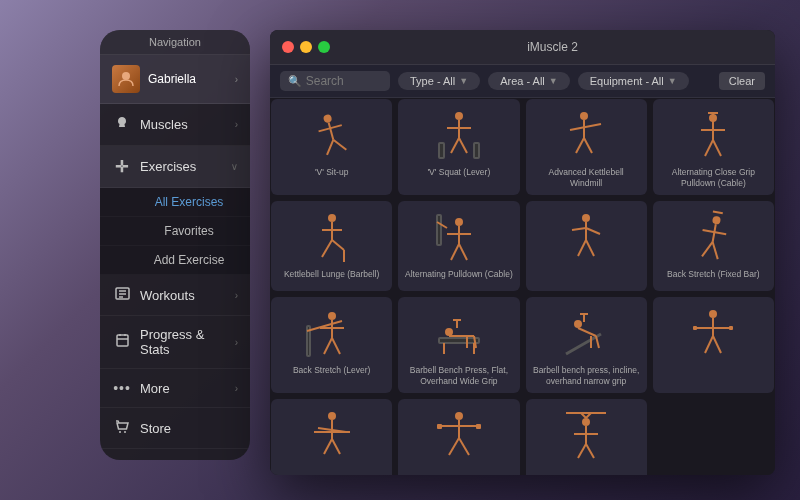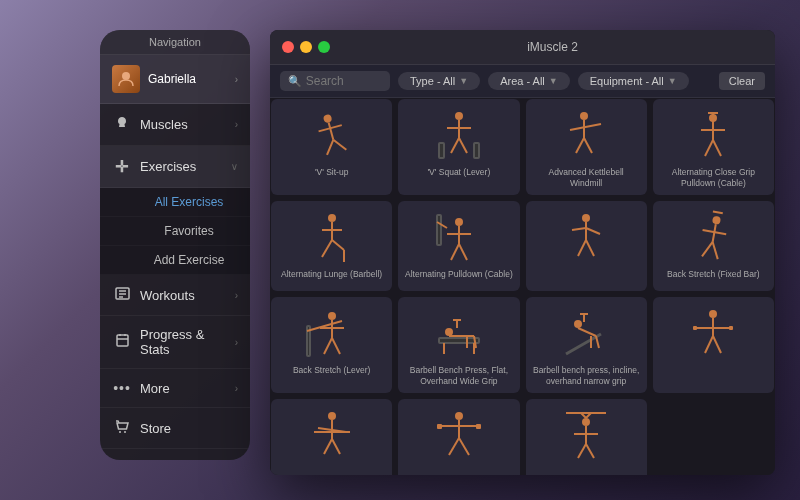--- a/index.html
+++ b/index.html
@@ -506,21 +506,21 @@
             <g class="stick-figure">
               <circle cx="30" cy="8" r="4"></circle>
               <line x1="30" y1="12" x2="30" y2="30"></line>
               <line x1="20" y1="20" x2="40" y2="20"></line>
               <line x1="30" y1="30" x2="20" y2="47"></line>
               <line x1="30" y1="30" x2="42" y2="40"></line>
               <line x1="42" y1="40" x2="42" y2="52"></line>
             </g>
           </svg>
         </div>
-        <span class="exercise-name">Alternating Lunge (Barbell)</span>
+        <span class="exercise-name">Kettlebell Lunge (Barbell)</span>
       </div>
 
       <div class="exercise-card">
         <div class="exercise-figure">
           <svg class="figure-svg" viewBox="0 0 60 55">
             <g class="stick-figure">
               <circle cx="30" cy="12" r="4"></circle>
               <line x1="30" y1="16" x2="30" y2="34"></line>
               <line x1="18" y1="24" x2="42" y2="24"></line>
               <line x1="30" y1="34" x2="22" y2="50"></line>

